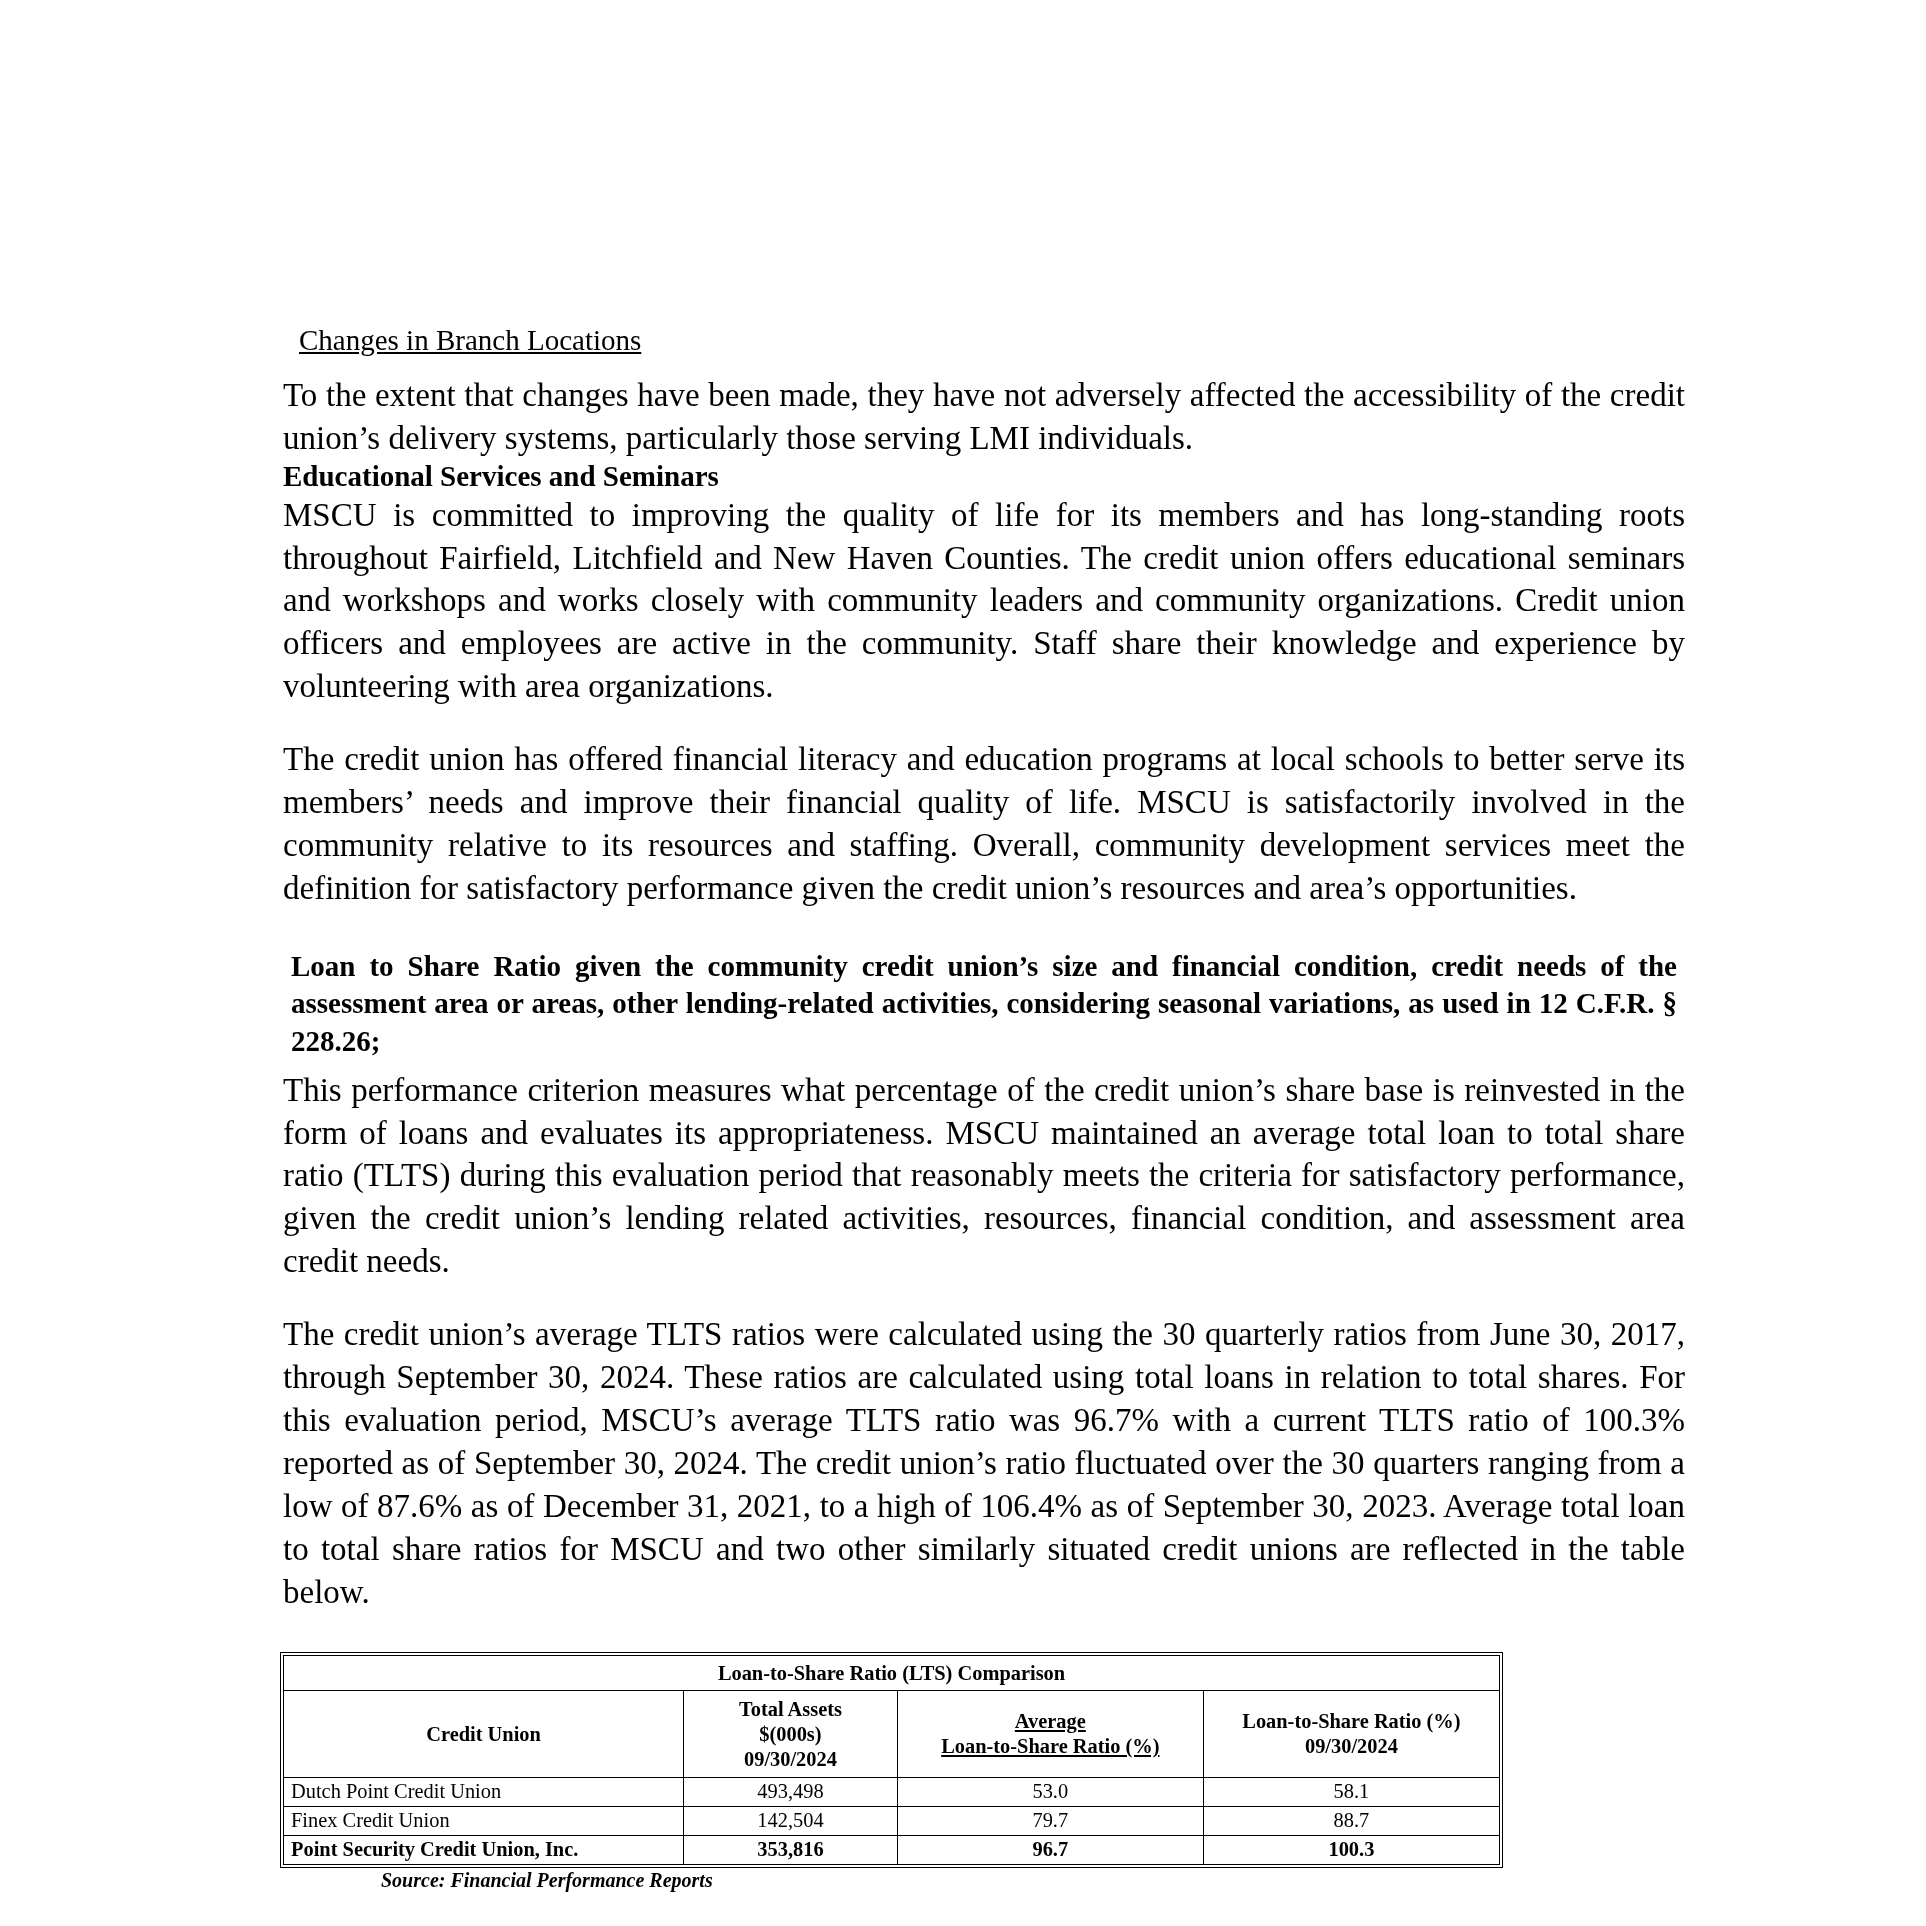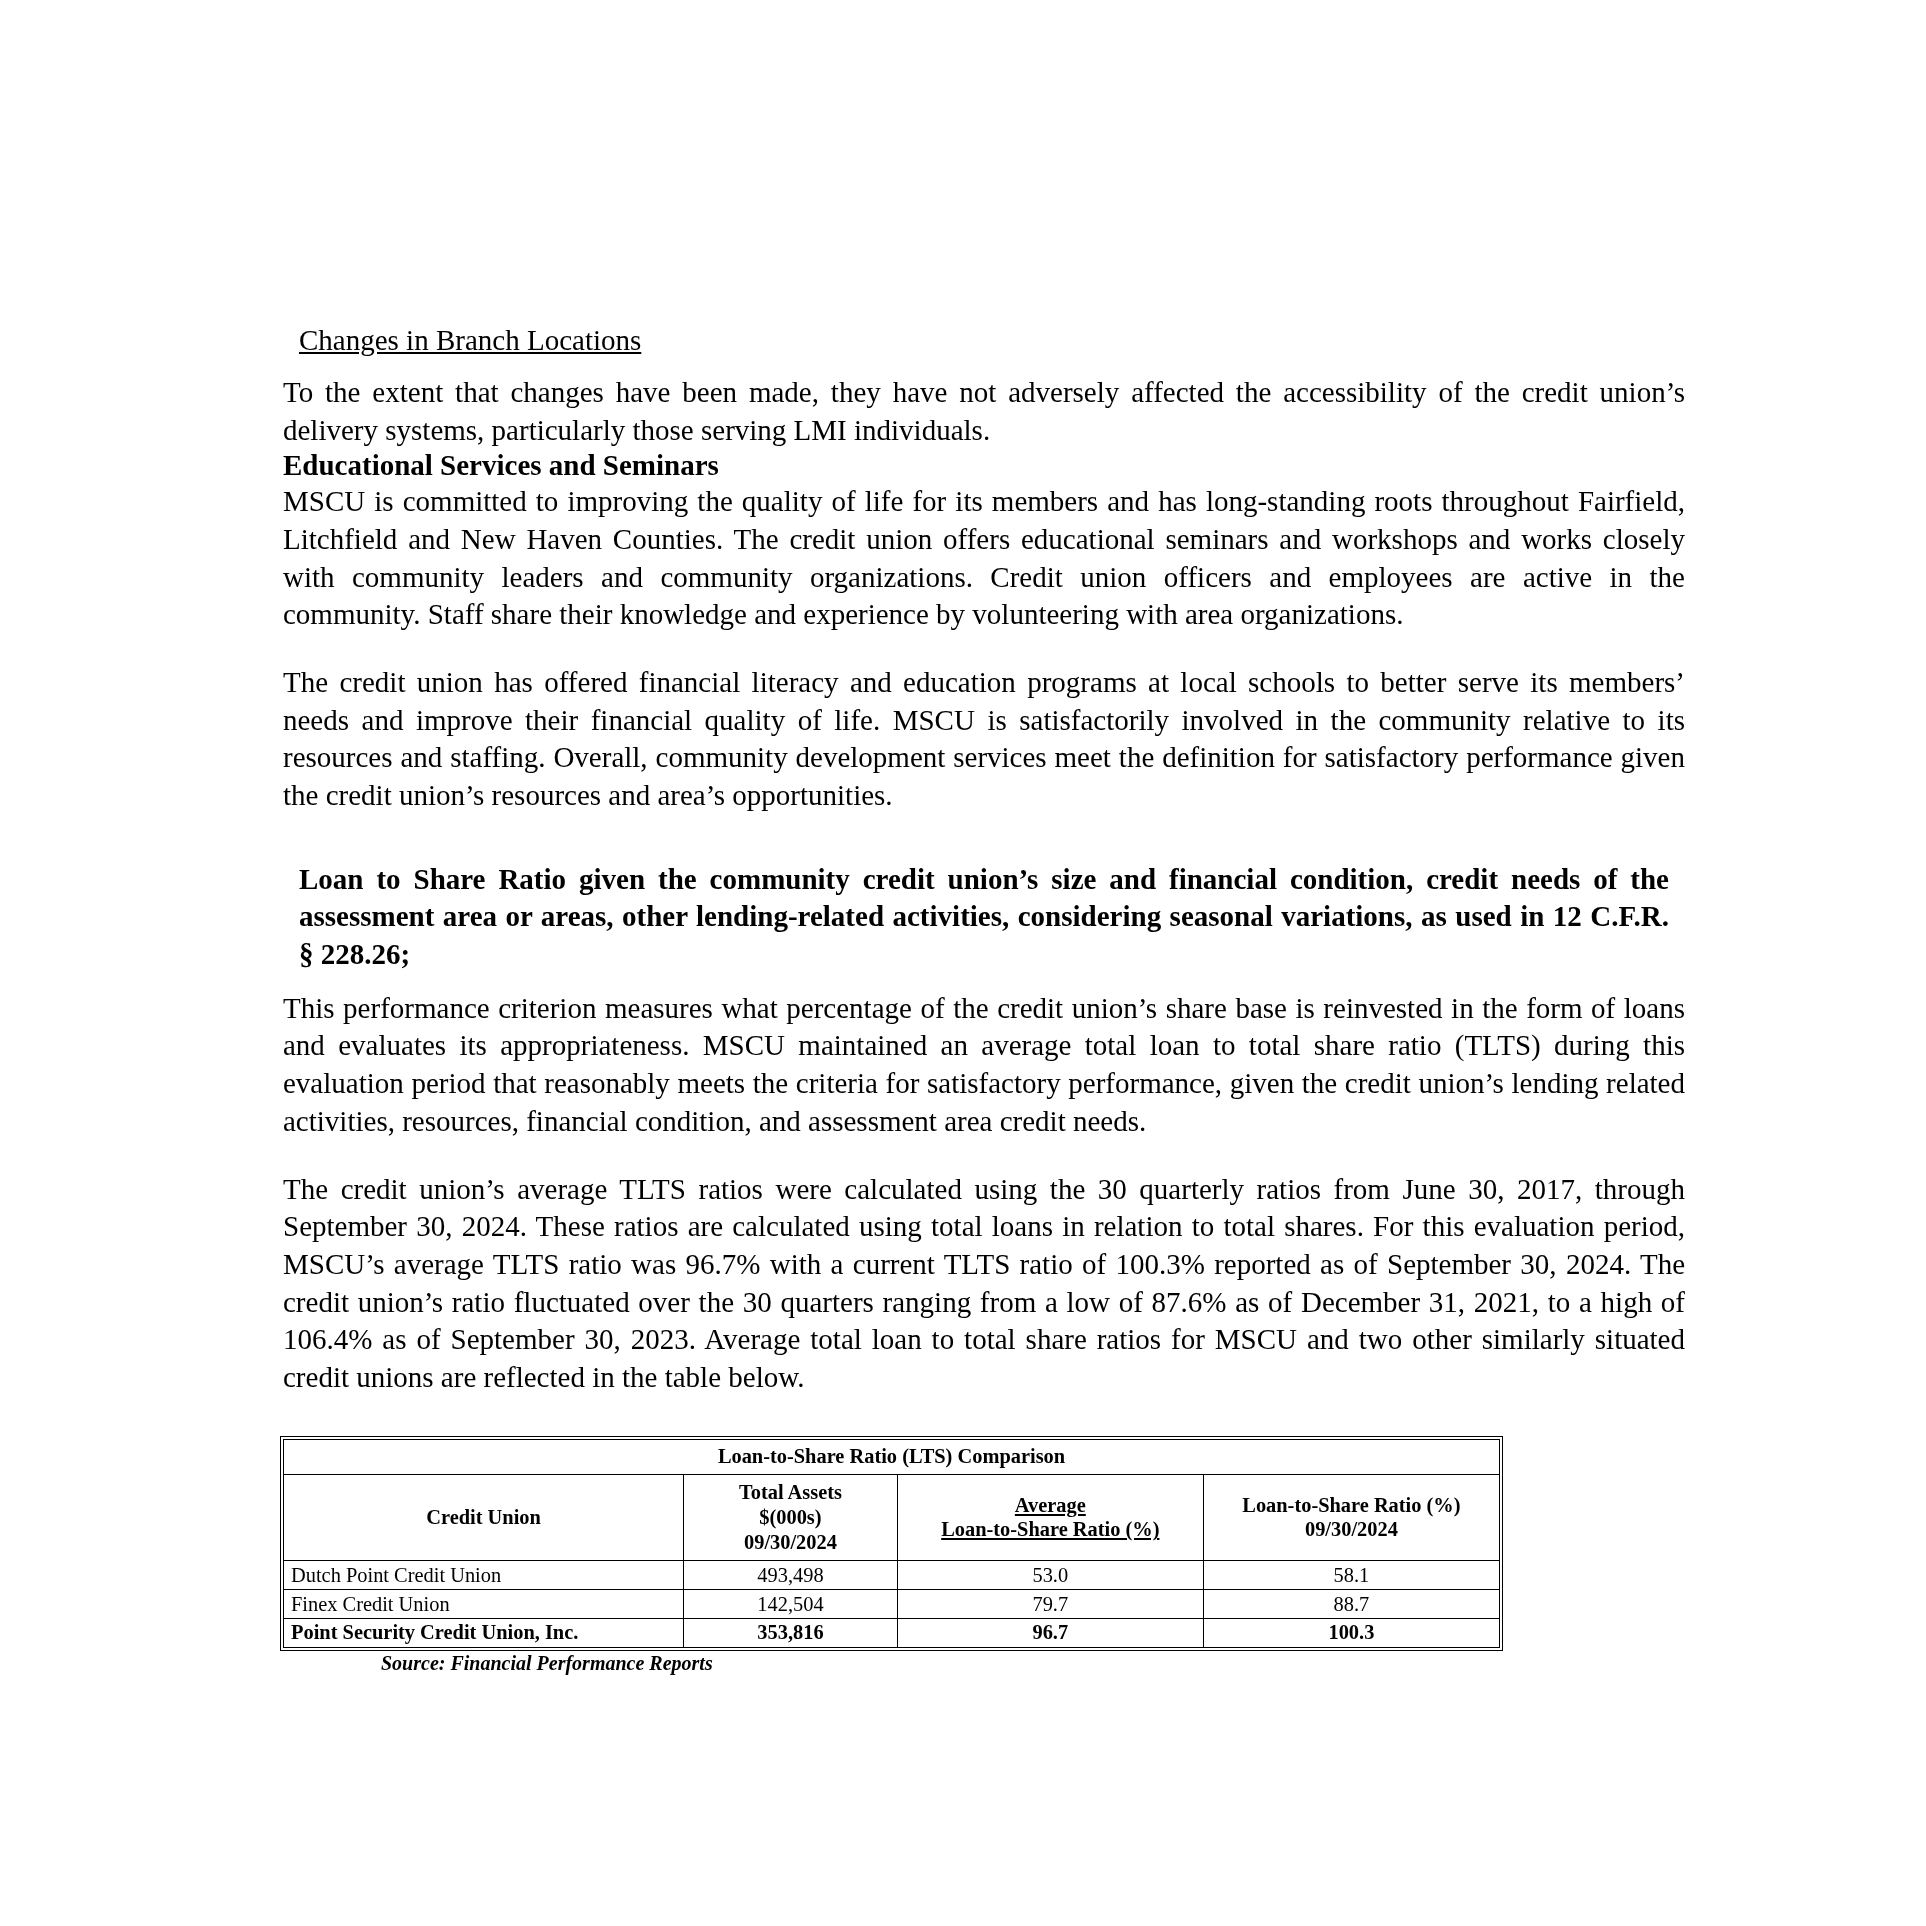--- a/index.html
+++ b/index.html
@@ -34,32 +34,32 @@
     font-weight: normal;
     margin: 16px;
   }
   .heading-bold-underline {
     font-size: 29px;
     line-height: 1.17;
     font-weight: bold;
     margin: 0;
   }
   p.body {
-    font-size: 29px;
+    font-size: 33px;
     line-height: 1.30;
     text-align: justify;
     margin: 0;
     text-justify: inter-word;
   }
   p.bold-block {
     font-size: 29px;
     line-height: 1.30;
     text-align: justify;
     font-weight: bold;
-    margin: 16px;
+    margin: 8px;
   }
   .gap { height: 30px; }
 
   
   .table-wrap {
     margin-top: 42px;
     display: flex;
     justify-content: flex-start;
   }
   table.lts {

